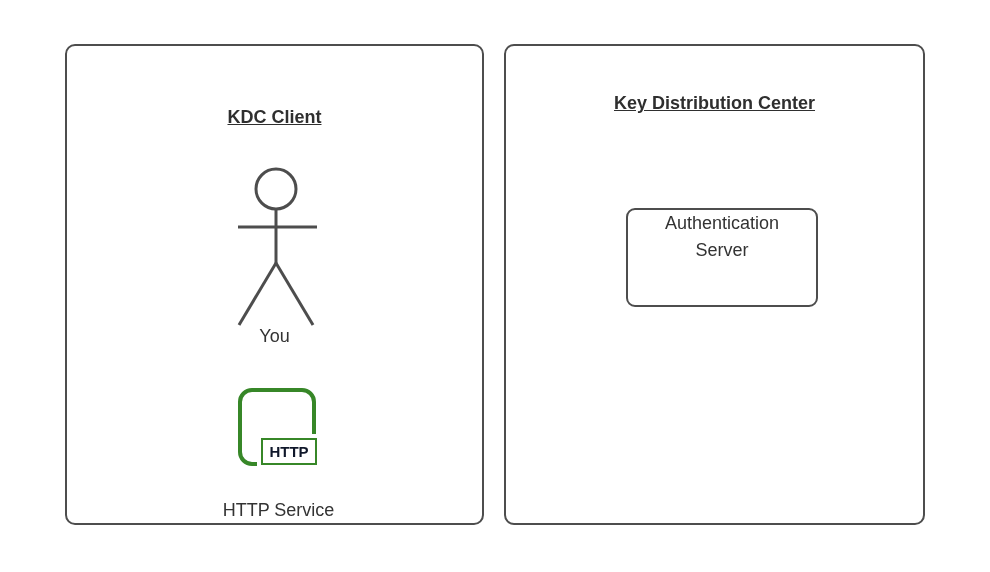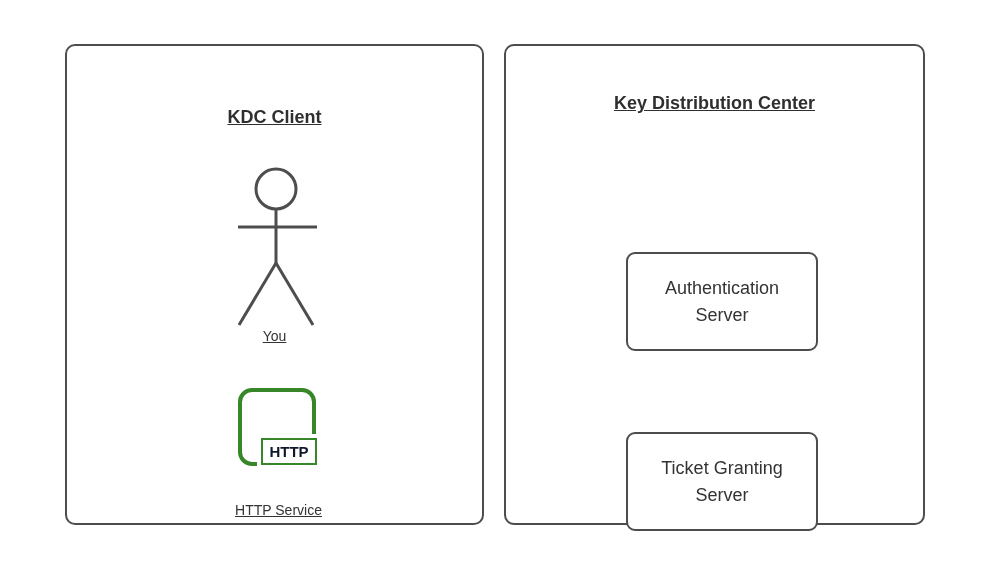--- a/index.html
+++ b/index.html
@@ -37,24 +37,23 @@
     left: 149px;
     top: 116px;
     width: 120px;
     height: 170px;
   }
 
   .plain-label {
     position: absolute;
     left: 0; right: 0;
     text-align: center;
-    font-size: 14px;
+    font-size: 18px;
     color: #333333;
     line-height: 24px;
-    text-decoration: underline;
   }
   .you-label { top: 278px; }
   .service-label { top: 452px; margin-left: 8px; }
 
   .http-icon {
     position: absolute;
     left: 171px;
     top: 342px;
     width: 78px;
     height: 78px;
@@ -89,24 +88,23 @@
 
   .node {
     position: absolute;
     left: 120px;
     width: 192px;
     height: 99px;
     border: 2px solid #4d4d4d;
     border-radius: 9px;
     background: #ffffff;
     display: flex;
-    align-items: center;
+    align-items: flex-start;
     justify-content: center;
     text-align: center;
-    margin-top: 44px;
   }
   .node-auth { top: 162px; }
   .node-tgs  { top: 342px; }
   .node span {
     font-size: 18px;
     color: #333333;
     line-height: 27px;
     padding: 0 20px;
   }
 </style>
@@ -138,18 +136,15 @@
     <div class="plain-label service-label">HTTP Service</div>
   </div>
 
   <div class="panel panel-right">
     <div class="panel-title">Key Distribution Center</div>
 
     <div class="node node-auth">
       <span>Authentication Server</span>
     </div>
 
-    <div class="node node-tgs">
-      <span>Ticket Granting Server</span>
-    </div>
   </div>
 
 </div>
 
 </body></html>

